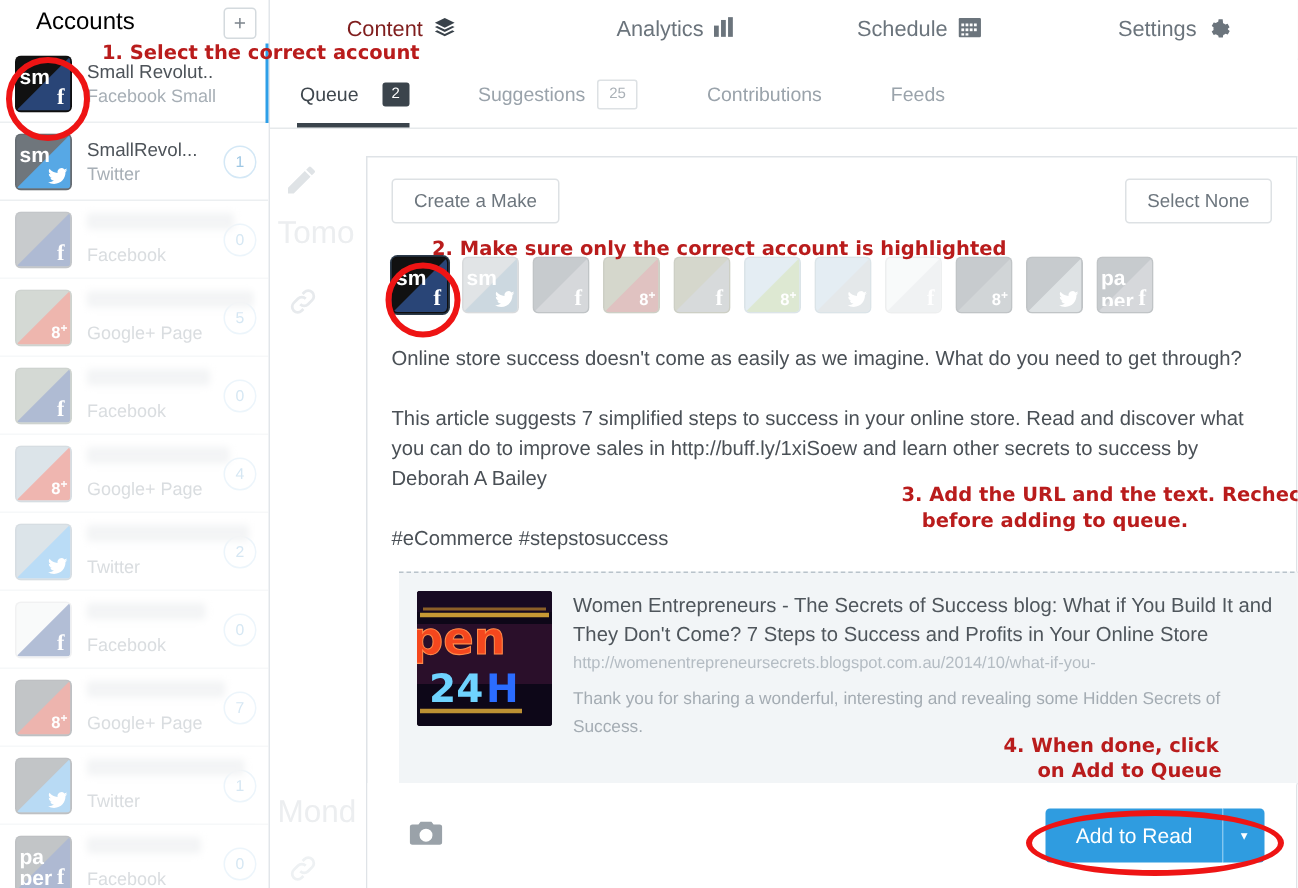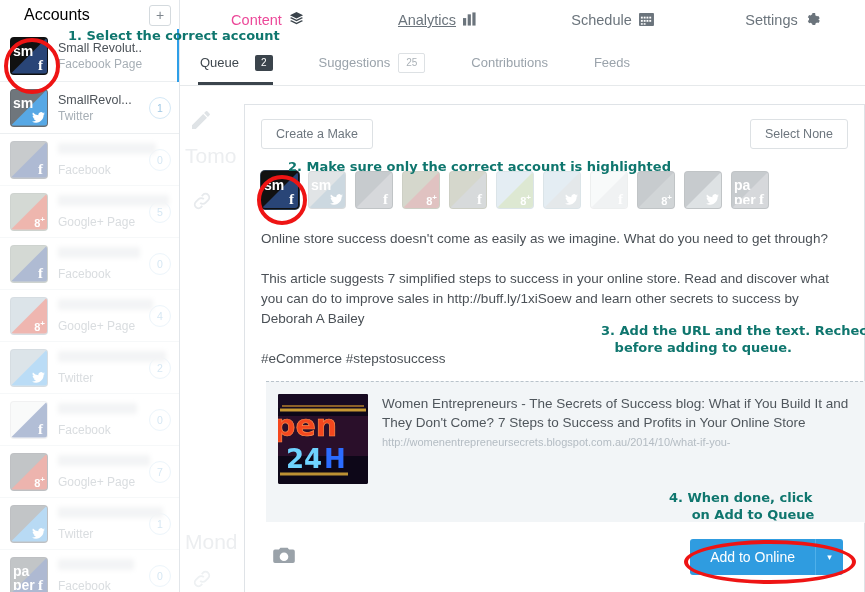--- a/index.html
+++ b/index.html
@@ -71,21 +71,21 @@
   .bg-day { position:absolute; font-size:21px; color:#eceef0; }
 
   
   .topnav {
     position:absolute; left:180px; top:0; right:0; height:40px; background:#fff;
   }
   .topnav-tab {
     position:absolute; top:0; height:40px; display:flex; align-items:center;
     justify-content:center; gap:7px; font-size:14.5px; color:#6b747c;
   }
-  .topnav-tab.active { color:#ec4899; background:#fff; }
+  .topnav-tab.active { color:#7f1d1d; background:#fff; }
   .topnav-rest {
     position:absolute; left:355px; top:0; right:0; height:40px;
     background:#f4f5f6; border-bottom:1px solid #e2e6ea; border-left:1px solid #e8eaec;
   }
   .ic { display:inline-block; line-height:1; font-family:"DejaVu Sans", sans-serif; }
 
   
   .subtabs {
     position:absolute; left:180px; top:40px; width:685px; height:46px;
     background:#fff; border-bottom:1px solid #e6e9eb;
@@ -159,21 +159,21 @@
     background:#2f9ce0; color:#fff; border:none; font-size:14px;
     padding:0 20px; height:36px; border-radius:3px 0 0 3px; cursor:pointer;
   }
   .btn-primary-caret {
     background:#2f9ce0; color:#fff; border:none; border-left:1px solid #4fb0ea;
     width:28px; height:36px; border-radius:0 3px 3px 0; font-size:9px; cursor:pointer;
   }
 
   
   .anno {
-    position:absolute; color:#0f766e; font-weight:bold; font-size:13px;
+    position:absolute; color:#b91c1c; font-weight:bold; font-size:13px;
     font-family:"DejaVu Sans", sans-serif; line-height:17px; white-space:pre;
   }
   .ring {
     position:absolute; border:4px solid #ee1414; border-radius:50%;
     pointer-events:none;
   }
 </style>
 </head>
 <body>
 
@@ -206,21 +206,21 @@
     </div>
     <div class="acct-list" id="acct-list">
         <div class="acct-row selected">
           <div class="avatar " style="background:#111111;">
             <div class="half" style="background:#2b4a80;"></div>
             <span class="brand">sm</span>
             <span style="position:absolute;right:4px;bottom:0px;color:#fff;font:bold 15px 'Liberation Serif',serif;">f</span>
           </div>
           <div class="acct-meta">
             <div class="acct-name">Small Revolut..</div>
-            <div class="acct-type">Facebook Page</div>
+            <div class="acct-type">Facebook Small</div>
           </div>
           <div style="width:22px;"></div>
         </div>
         <div class="acct-row">
           <div class="avatar " style="background:#6f767c;">
             <div class="half" style="background:#55acee;"></div>
             <span class="brand">sm</span>
             <svg width="13" height="11" viewBox="0 0 24 20" style="position:absolute;right:2px;bottom:3px;">
               <path fill="#fff" d="M24 2.4a9.6 9.6 0 0 1-2.8.8A4.9 4.9 0 0 0 23.3.4a9.7 9.7 0 0 1-3.1 1.2A4.9 4.9 0 0 0 11.8 6a13.9 13.9 0 0 1-10-5.1 4.9 4.9 0 0 0 1.5 6.5A4.8 4.8 0 0 1 1 6.8v.1a4.9 4.9 0 0 0 3.9 4.8 4.9 4.9 0 0 1-2.2.1 4.9 4.9 0 0 0 4.6 3.4A9.9 9.9 0 0 1 0 17.3 13.9 13.9 0 0 0 7.5 19.5c9.1 0 14-7.5 14-14v-.7A10 10 0 0 0 24 2.4z"></path>
             </svg>
@@ -314,21 +314,21 @@
   <div class="topnav-rest"></div>
   <div class="topnav" id="topnav">
       <div class="topnav-tab active" style="left: 0px; width: 175px;">
         <span>Content</span>
         <span class="ic"><svg width="15" height="15" viewBox="0 0 16 16">
             <path fill="#39424a" d="M8 1 1 4.5 8 8l7-3.5L8 1z"></path>
             <path fill="#39424a" d="M1 7.5 8 11l7-3.5-1.6-.8L8 9.3 2.6 6.7 1 7.5z"></path>
             <path fill="#39424a" d="M1 10.6 8 14l7-3.4-1.6-.8L8 12.4 2.6 9.8 1 10.6z"></path>
           </svg></span>
       </div>
-      <div class="topnav-tab" style="left: 173px; width: 170px; text-decoration: underline;">
+      <div class="topnav-tab" style="left: 186px; width: 170px;">
         <span>Analytics</span>
         <span class="ic"><svg width="15" height="14" viewBox="0 0 16 14">
             <rect x="0" y="6" width="3.4" height="8" fill="#6b747c"></rect>
             <rect x="5" y="2" width="3.4" height="12" fill="#6b747c"></rect>
             <rect x="10" y="0" width="3.4" height="14" fill="#6b747c"></rect>
           </svg></span>
       </div>
       <div class="topnav-tab" style="left: 520px; width: 165px;">
         <span>Settings</span>
         <span class="ic"><svg width="15" height="15" viewBox="0 0 16 16">
@@ -450,32 +450,33 @@
           <text x="-4" y="42" font-family="DejaVu Sans, sans-serif" font-size="30" font-weight="bold" fill="#ff4a1e" opacity=".95">pen</text>
           <text x="-4" y="42" font-family="DejaVu Sans, sans-serif" font-size="30" font-weight="bold" fill="none" stroke="#ff8a4a" stroke-width=".7">pen</text>
           <text x="8" y="74" font-family="DejaVu Sans, sans-serif" font-size="26" font-weight="bold" fill="#6fd3ff">24</text>
           <text x="46" y="74" font-family="DejaVu Sans, sans-serif" font-size="26" font-weight="bold" fill="#2b6cff">H</text>
           <path d="M2 80 H70" stroke="#e8b33a" stroke-width="3" opacity=".8"></path>
         </svg>
       </div>
       <div class="preview-body">
         <div class="preview-title">Women Entrepreneurs - The Secrets of Success blog: What if You Build It and They Don't Come? 7 Steps to Success and Profits in Your Online Store</div>
         <div class="preview-url">http://womenentrepreneursecrets.blogspot.com.au/2014/10/what-if-you-</div>
+        <div class="preview-desc">Thank you for sharing a wonderful, interesting and revealing some Hidden Secrets of Success.</div>
       </div>
     </div>
 
     <div class="composer-footer">
       <span class="cam-icon">
         <svg width="22" height="18" viewBox="0 0 24 20">
             <path fill="#9aa2a9" d="M8 2l-1.6 2H2a2 2 0 0 0-2 2v11a2 2 0 0 0 2 2h20a2 2 0 0 0 2-2V6a2 2 0 0 0-2-2h-4.4L16 2H8zm4 5.2A4.8 4.8 0 1 1 7.2 12 4.8 4.8 0 0 1 12 7.2z"></path>
             <circle cx="12" cy="12" r="2.9" fill="#fff"></circle>
           </svg>
       </span>
       <div class="addq-wrap">
-        <button class="btn-primary">Add to Online</button>
+        <button class="btn-primary">Add to Read</button>
         <button class="btn-primary-caret">▾</button>
       </div>
     </div>
   </div>
 
   <div id="annotations">
       <div class="anno" style="left: 68px; top: 27px;">1. Select the correct account</div>
       <div class="anno" style="left: 288px; top: 158px;">2. Make sure only the correct account is highlighted</div>
       <div class="anno" style="left: 601px; top: 322px;">3. Add the URL and the text. Recheck
    before adding to queue.</div>

